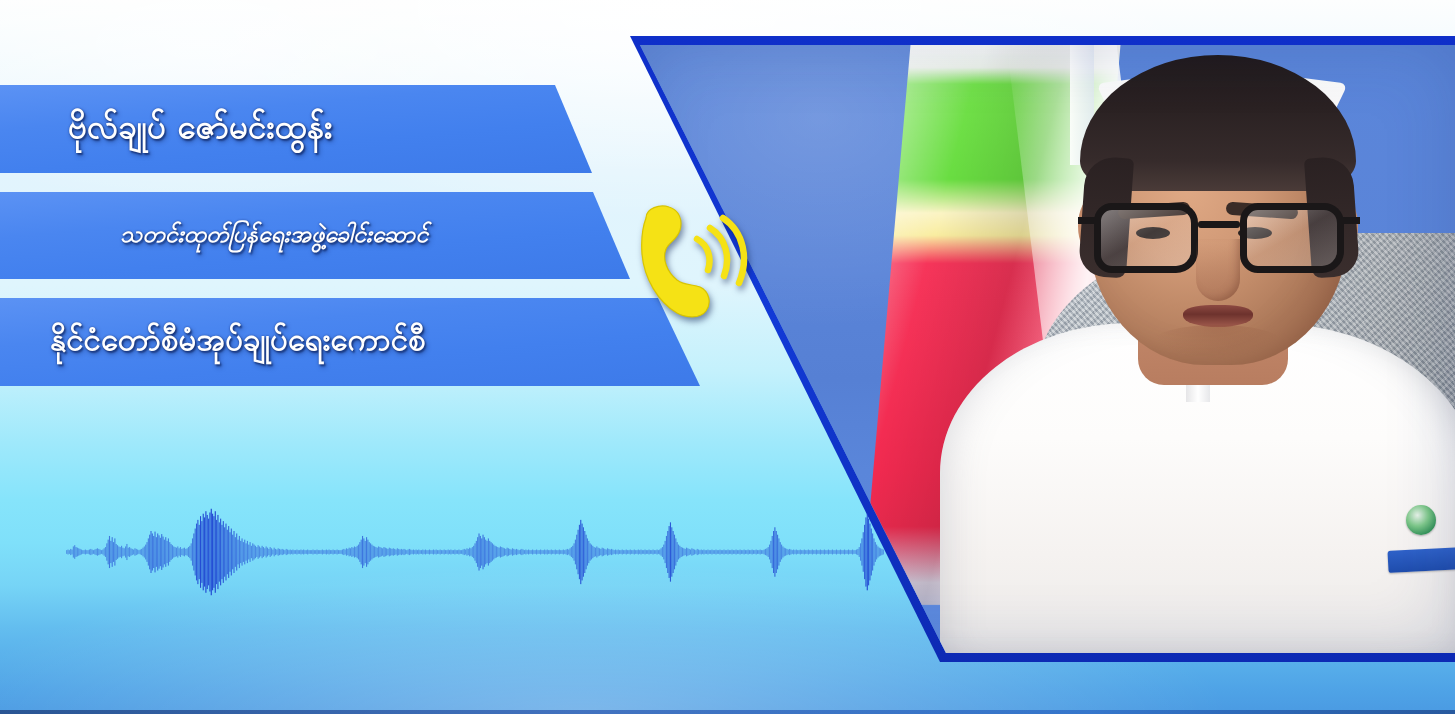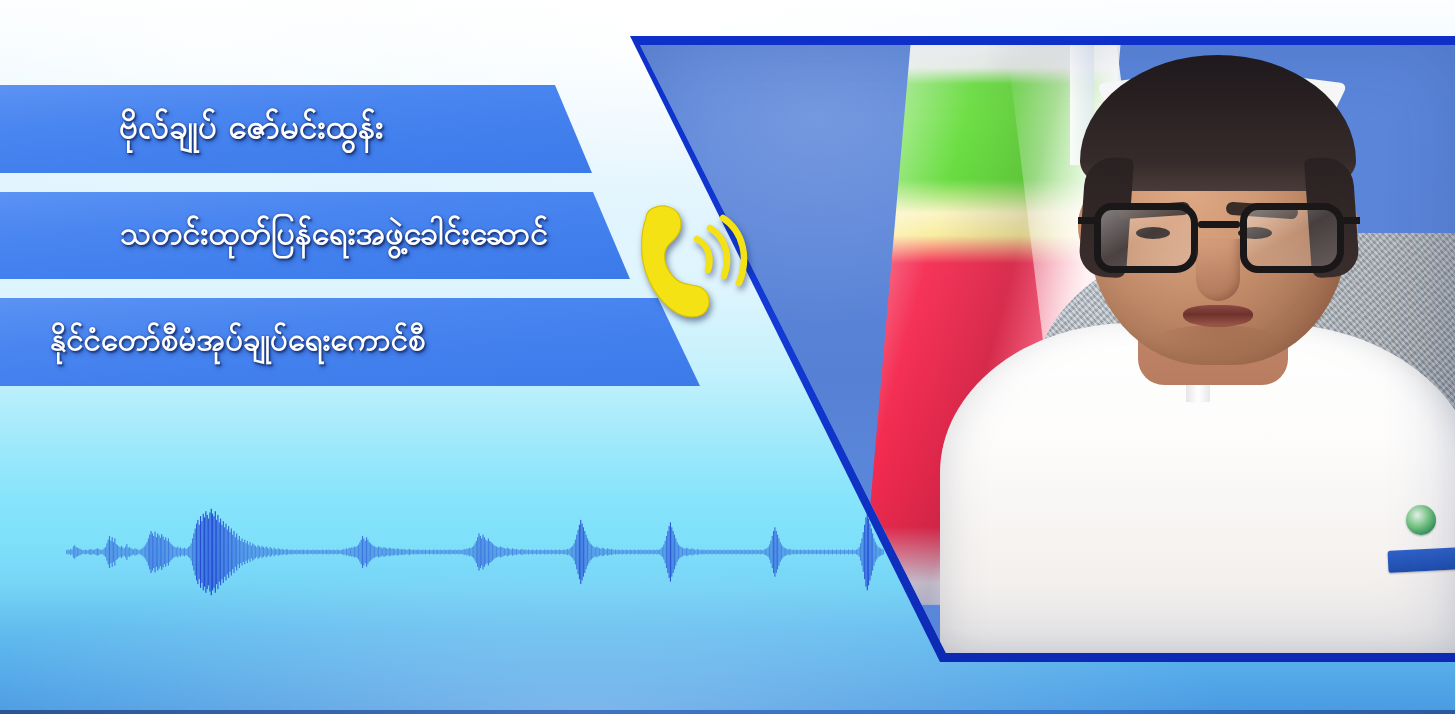--- a/index.html
+++ b/index.html
@@ -87,32 +87,32 @@
       1.5px 2px 2px rgba(8,26,80,.62),
       2px 3px 5px rgba(8,26,80,.40);
     letter-spacing: .2px;
   }
 
   #banner-1 {
     top: 85px;
     width: 600px;
     height: 88px;
     clip-path: polygon(0 0, 555px 0, 592px 100%, 0 100%);
-    padding-left: 119px;
+    padding-left: 68px;
   }
   #banner-1 .banner-text { font-size: 33px; }
 
   #banner-2 {
     top: 192px;
     width: 640px;
     height: 87px;
     clip-path: polygon(0 0, 593px 0, 630px 100%, 0 100%);
     padding-left: 120px;
   }
-  #banner-2 .banner-text { font-size: 32px; }
+  #banner-2 .banner-text { font-size: 23px; font-style: italic; }
 
   #banner-3 {
     top: 298px;
     width: 710px;
     height: 88px;
     clip-path: polygon(0 0, 658px 0, 700px 100%, 0 100%);
     padding-left: 50px;
   }
   #banner-3 .banner-text { font-size: 31px; }
 

